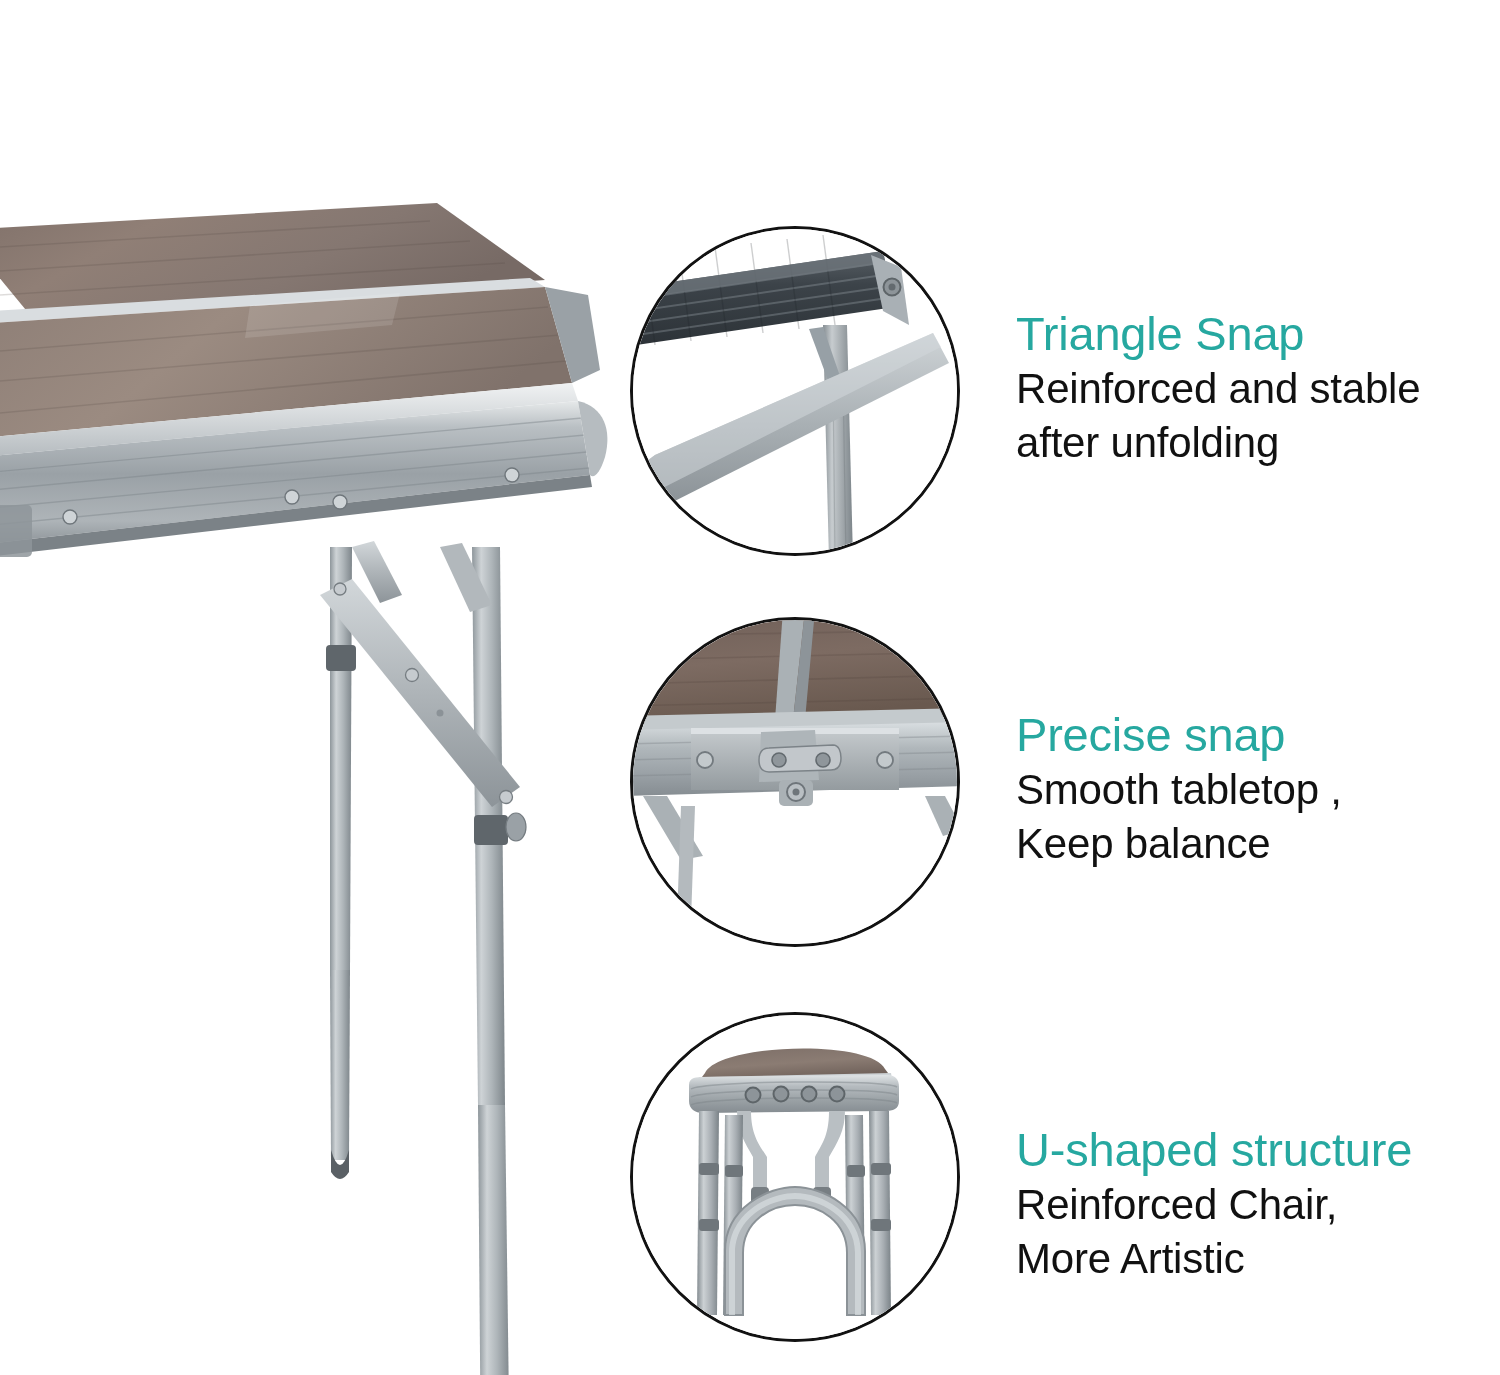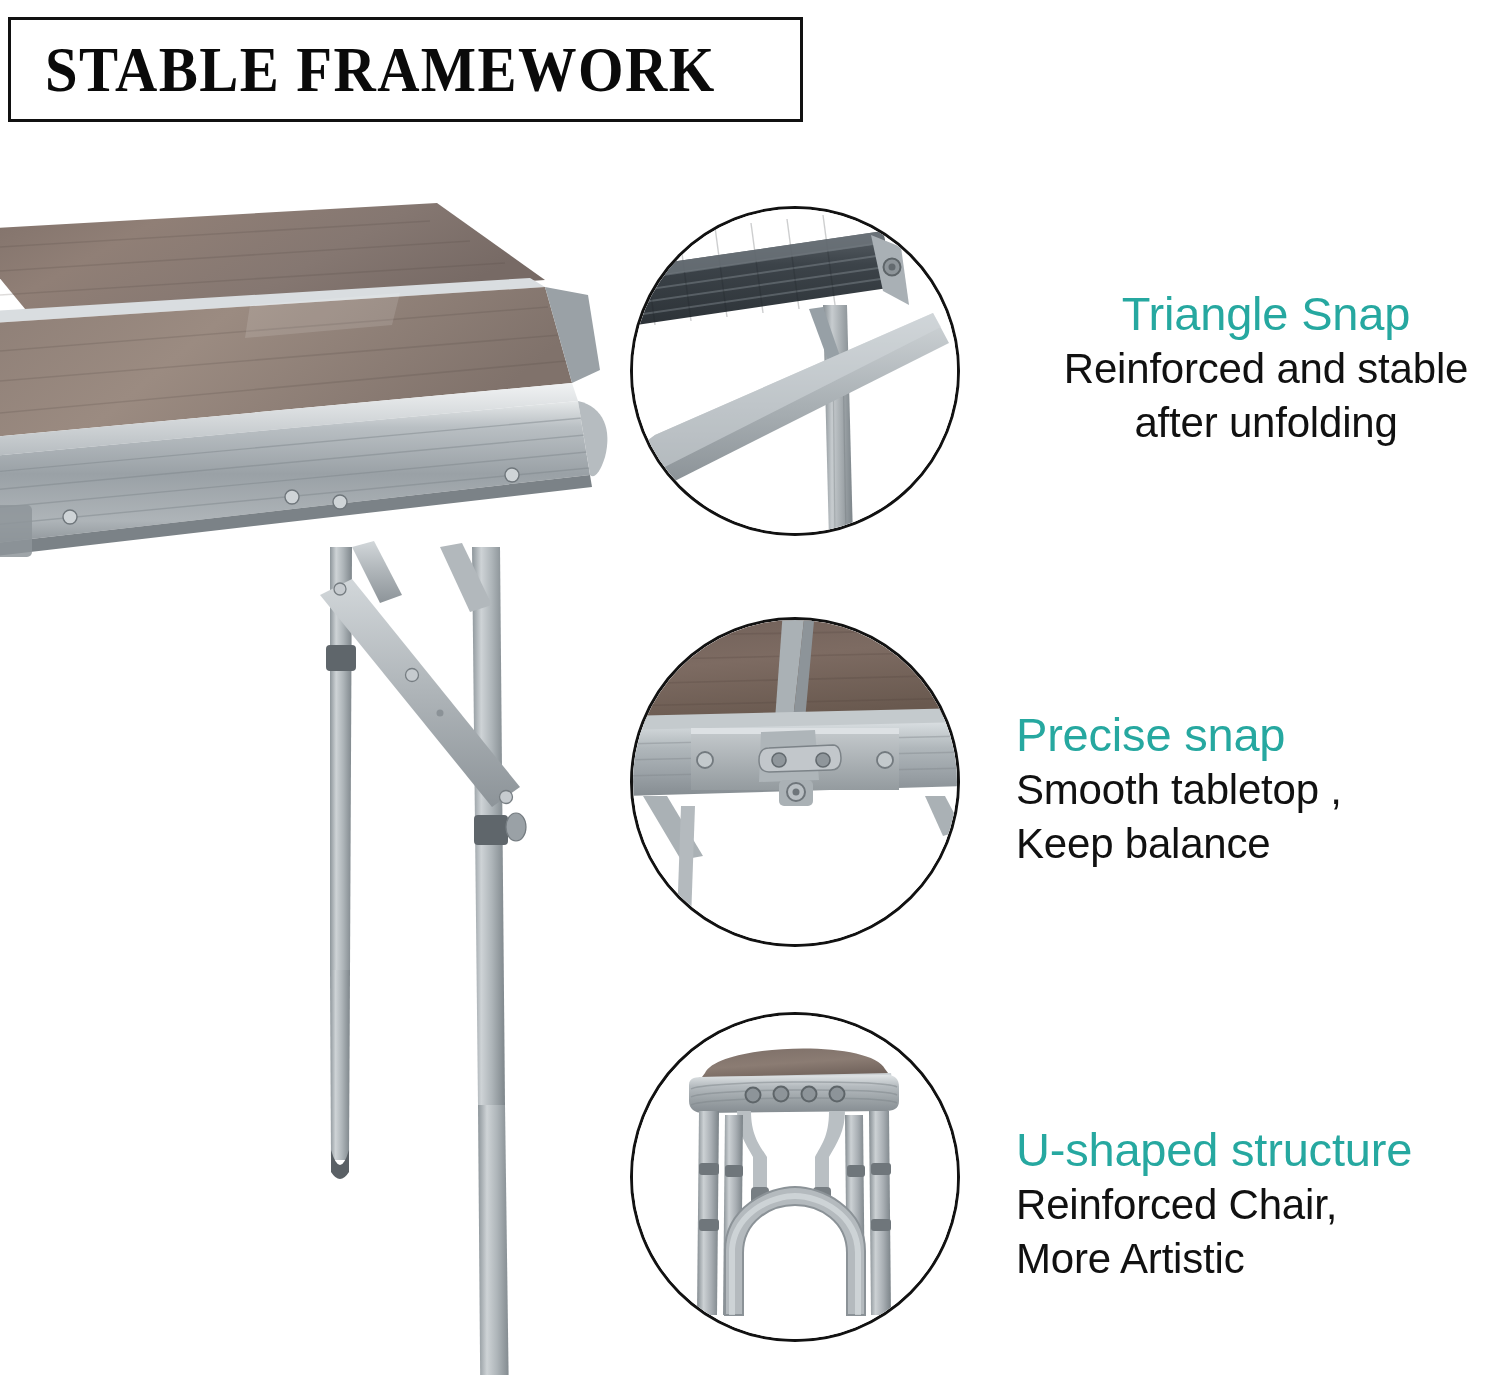--- a/index.html
+++ b/index.html
@@ -51,21 +51,21 @@
     height: 1200px;
   }
 
   
   .feature-row {
     position: absolute;
     left: 628px;
     width: 872px;
     height: 340px;
   }
-  #feature-0 { top: 204px; text-align: center; }
+  #feature-0 { top: 224px; }
   #feature-1 { top: 615px; }
   #feature-2 { top: 1010px; }
 
   .circle {
     position: absolute;
     left: 2px;
     top: 2px;
     width: 330px;
     height: 330px;
     border: 3px solid #121212;
@@ -100,23 +100,20 @@
     font-weight: normal;
     white-space: nowrap;
     letter-spacing: -0.2px;
   }
 </style>
 </head>
 <body>
 
 <div id="page">
 
-  <div id="title-box">
-    <div id="title-text">STABLE FRAMEWORK</div>
-  </div>
 
   <div id="hero">
     <svg width="620" height="1200" viewBox="0 0 620 1200">
       <defs>
         <linearGradient id="woodA" x1="0" y1="0" x2="1" y2="0.35">
           <stop offset="0" stop-color="#7e6f68"></stop>
           <stop offset="0.35" stop-color="#907f76"></stop>
           <stop offset="0.7" stop-color="#857771"></stop>
           <stop offset="1" stop-color="#776a65"></stop>
         </linearGradient>

